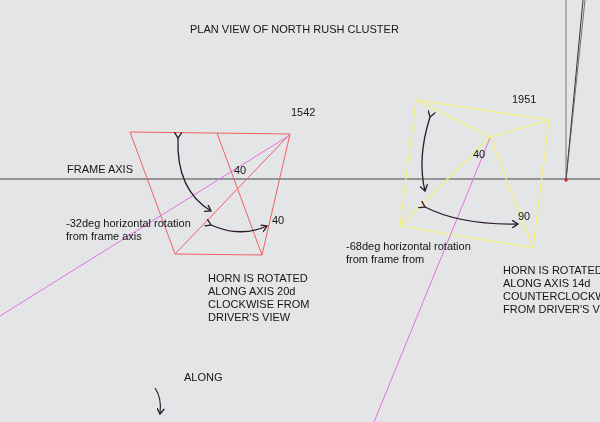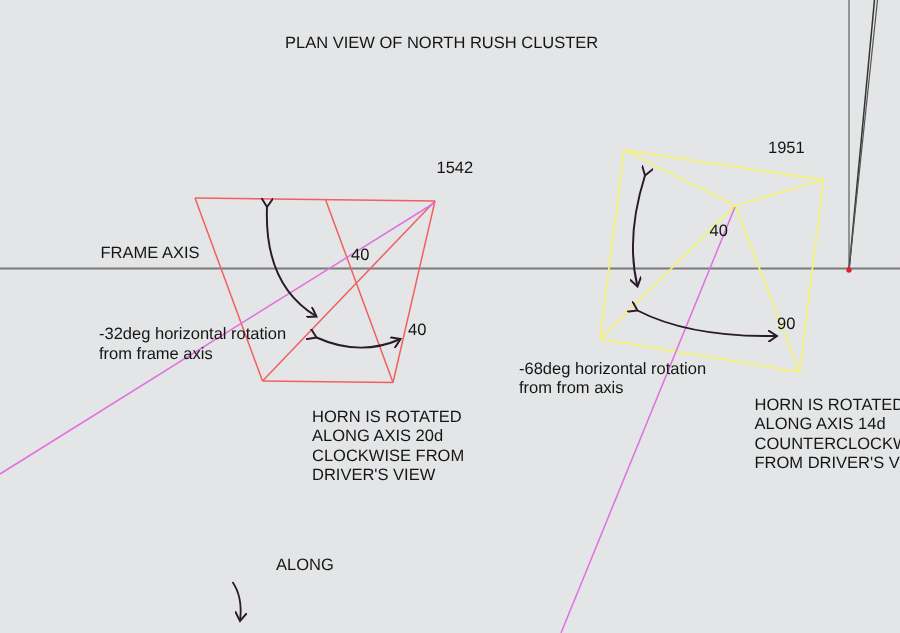--- a/index.html
+++ b/index.html
@@ -78,19 +78,19 @@
 from frame axis</div>
 <div class="lbl note1">HORN IS ROTATED
 ALONG AXIS 20d
 CLOCKWISE FROM
 DRIVER'S VIEW</div>
 
 <div class="lbl num1594">1951</div>
 <div class="lbl ang40b">40</div>
 <div class="lbl ang90">90</div>
 <div class="lbl rot2">-68deg horizontal rotation
-from from axis</div>
+from frame from</div>
 <div class="lbl note2">HORN IS ROTATED
 ALONG AXIS 14d
 COUNTERCLOCKWISE
 FROM DRIVER'S VIEW</div>
 
 <div class="lbl north">ALONG</div>
 
 </body></html>

